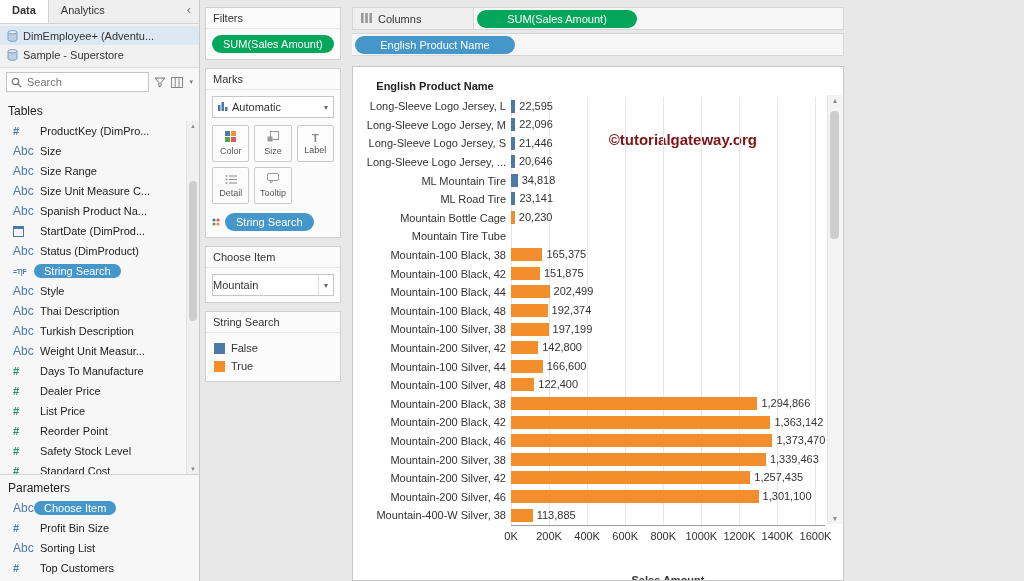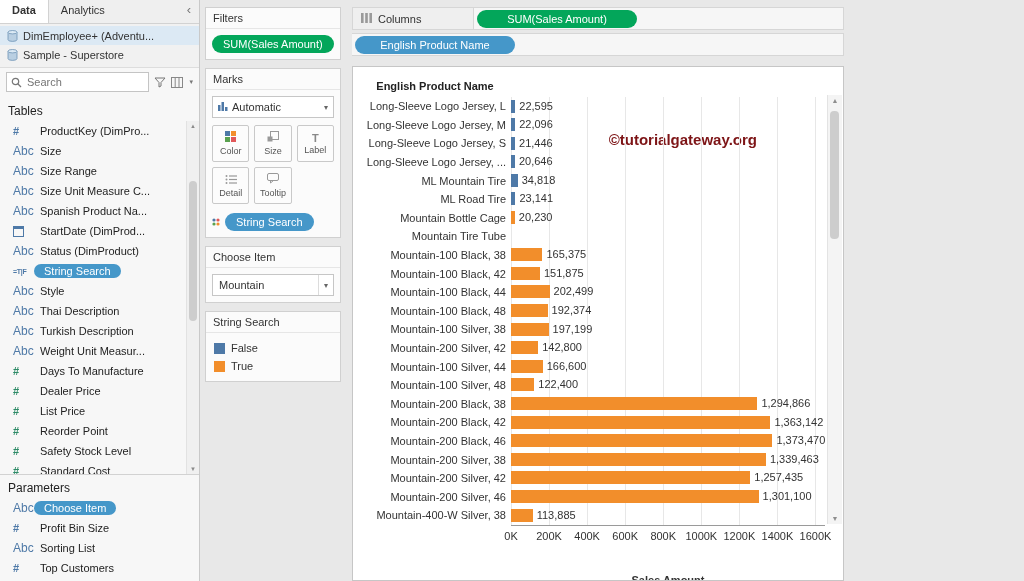--- a/index.html
+++ b/index.html
@@ -47,21 +47,21 @@
   .card-body{padding:6px;}
   .pill{display:inline-flex;align-items:center;justify-content:center;height:18px;border-radius:9px;color:#fff;padding:0 11px;white-space:nowrap;}
   .pill.green{background:#03a65a;}
   .pill.blue{background:#4597c9;}
   .marks-dd{display:flex;align-items:center;gap:4px;border:1px solid #c6c6c6;background:#fff;height:20px;padding:0 5px;margin-bottom:7px;}
   .dd-caret{margin-left:auto;color:#666;font-size:8px;}
   .mark-btns{display:grid;grid-template-columns:repeat(3,1fr);gap:5px;margin-bottom:9px;}
   .mbtn{border:1px solid #c9c9c9;background:#fcfcfc;border-radius:2px;height:35px;display:flex;flex-direction:column;align-items:center;justify-content:center;gap:2px;color:#555;font-size:9px;}
   .mbtn .t-glyph{font-weight:bold;color:#888;font-size:11px;line-height:10px;}
   .color-shelf{display:flex;align-items:center;gap:5px;margin-top:2px;}
-  .combo{display:flex;align-items:center;border:1px solid #c6c6c6;background:#fff;height:20px;padding-left:6px;}
+  .combo{display:flex;align-items:center;border:1px solid #c6c6c6;background:#fff;height:20px;}
   .combo .combo-caret{border-left:1px solid #dcdcdc;align-self:stretch;display:flex;align-items:center;padding:0 5px;margin-left:auto;color:#666;font-size:8px;}
   .leg-row{display:flex;align-items:center;gap:6px;height:18px;padding:0 2px;}
   .swatch{width:11px;height:11px;min-width:11px;}
 
   
   .main-col{flex:1;display:flex;flex-direction:column;padding:7px 8px 0 6px;overflow:hidden;}
   .shelf{display:flex;height:23px;margin-bottom:3px;}
   .shelf-label{width:104px;min-width:104px;display:flex;align-items:center;gap:6px;padding:0 8px;background:#efefef;border:1px solid #d6d6d6;color:#333;}
   .shelf-area{flex:1;display:flex;align-items:center;background:#f6f6f6;border:1px solid #d6d6d6;border-left:none;padding:0 3px;gap:3px;}
   .shelf-area .pill{min-width:138px;}

